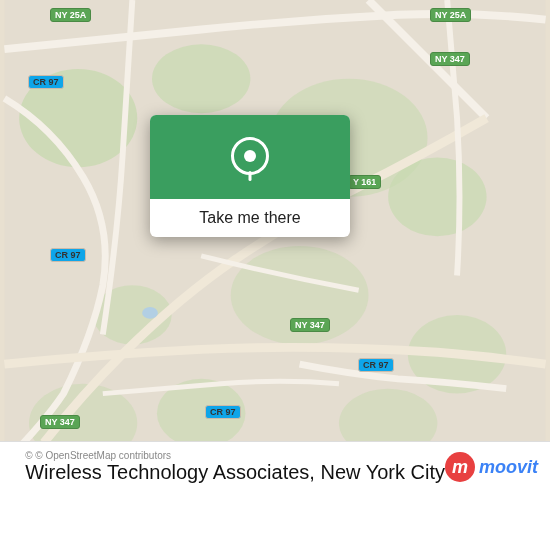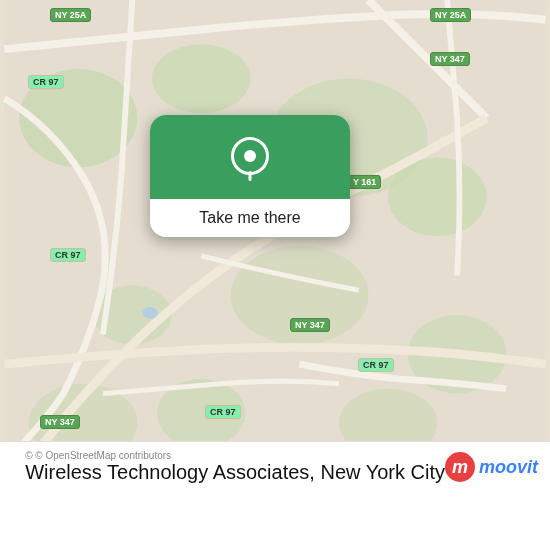--- a/index.html
+++ b/index.html
@@ -21,21 +21,21 @@
       width: 100%; height: 100%;
     }
 
     
     #popup-card {
       position: absolute;
       top: 115px;
       left: 150px;
       width: 200px;
       background: white;
-      border-radius: 16px;
+      border-radius: 6px;
       box-shadow: 0 4px 16px rgba(0,0,0,0.35);
       overflow: hidden;
       display: flex;
       flex-direction: column;
       align-items: center;
     }
 
     #popup-green-area {
       background-color: #3a9e5f;
       width: 100%;
@@ -134,21 +134,21 @@
     
     .road-label {
       position: absolute;
       font-size: 9px;
       font-weight: bold;
       padding: 1px 4px;
       border-radius: 3px;
       white-space: nowrap;
     }
     .road-yellow {
-      background: #86efac;
+      background: #0ea5e9;
       color: #333;
       border: 1px solid #cba;
     }
     .road-green {
       background: #5aa555;
       color: white;
       border: 1px solid #4a8a45;
     }
 
     

